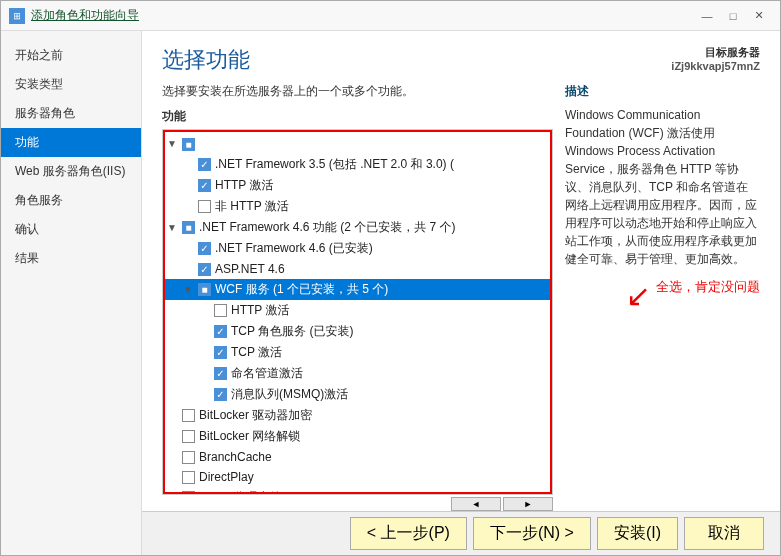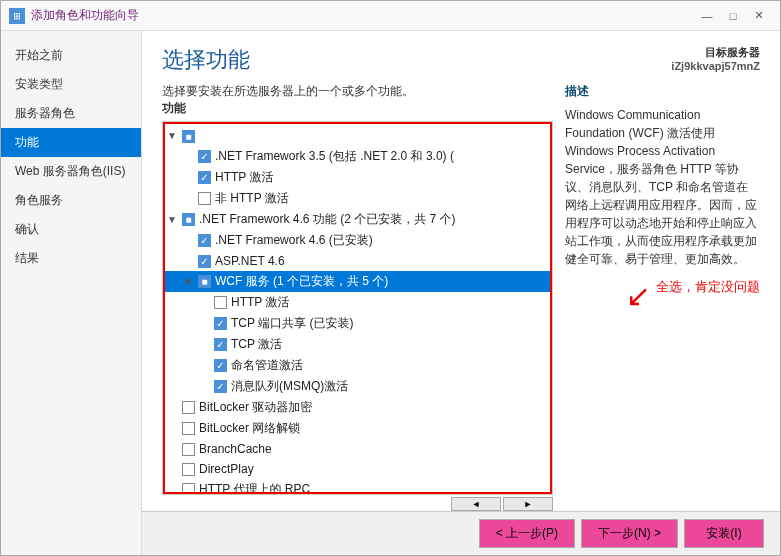--- a/index.html
+++ b/index.html
@@ -3,41 +3,41 @@
   <meta charset="utf-8">
   <style>
     * { box-sizing: border-box; margin: 0; padding: 0; }
     body { font-family: 'Microsoft YaHei', SimSun, sans-serif; font-size: 12px; background: #f0f0f0; width: 781px; height: 556px; overflow: hidden; }
     
     .window { width: 781px; height: 556px; background: #ffffff; border: 1px solid #aaa; display: flex; flex-direction: column; }
     
     .titlebar { background: #f8f8f8; height: 30px; display: flex; align-items: center; padding: 0 8px; border-bottom: 1px solid #ddd; justify-content: space-between; }
     .titlebar-left { display: flex; align-items: center; gap: 6px; }
     .titlebar-icon { width: 16px; height: 16px; background: #4a90d9; display: flex; align-items: center; justify-content: center; color: white; font-size: 9px; }
-    .titlebar-title { font-size: 12px; color: #701a75; }
+    .titlebar-title { font-size: 12px; color: #14532d; text-decoration: underline; }
     .titlebar-controls { display: flex; gap: 0; }
     .titlebar-btn { width: 26px; height: 20px; border: none; background: transparent; cursor: pointer; font-size: 11px; color: #555; display: flex; align-items: center; justify-content: center; }
 
     .content { display: flex; flex: 1; overflow: hidden; }
     
     .sidebar { width: 141px; background: #f5f5f5; padding: 10px 0; border-right: 1px solid #ddd; }
     .sidebar-item { padding: 6px 14px; font-size: 12px; color: #333; cursor: pointer; }
     .sidebar-item.active { background: #0078d7; color: white; }
     
     .main { flex: 1; display: flex; flex-direction: column; padding: 0; }
     
     .page-header { padding: 14px 20px 8px 20px; display: flex; justify-content: space-between; align-items: flex-start; }
     .page-title { font-size: 22px; font-weight: normal; color: #1a5c9e; }
     .target-server { text-align: right; font-size: 11px; color: #555; font-weight: bold; }
     .target-server-label { color: #333; font-size: 11px; }
     
     .main-body { flex: 1; display: flex; padding: 0 20px; gap: 12px; overflow: hidden; }
     
     .left-panel { flex: 1; display: flex; flex-direction: column; }
-    .instruction { font-size: 12px; color: #333; }
+    .instruction { font-size: 12px; color: #333; margin-bottom: 8px; }
     .features-label { font-size: 12px; font-weight: bold; color: #333; margin-bottom: 4px; }
     
     .features-box { border: 1px solid #ccc; flex: 1; overflow: hidden; background: white; position: relative; }
     .features-box-inner { padding: 4px 0; height: 100%; overflow-y: auto; }
     
     .red-border { border: 2px solid #e00; position: absolute; top: 0; left: 0; right: 0; bottom: 0; pointer-events: none; z-index: 5; }
     
     .feature-item { display: flex; align-items: center; padding: 2px 4px; cursor: pointer; font-size: 12px; color: #222; min-height: 20px; }
     .feature-item.highlighted { background: #0078d7; color: white; }
     
@@ -54,21 +54,21 @@
     .spacer-arrow { width: 12px; margin-right: 3px; flex-shrink: 0; }
     
     .right-panel { width: 195px; display: flex; flex-direction: column; }
     .desc-label { font-size: 12px; font-weight: bold; color: #0c4a6e; margin-bottom: 6px; }
     .desc-text { font-size: 12px; color: #333; line-height: 1.5; }
     .arrow-annotation { display: flex; align-items: flex-start; justify-content: flex-end; margin-top: 10px; }
     .red-arrow { color: #e00; font-size: 30px; margin-right: 5px; }
     .annotation-text { color: #e00; font-size: 13px; font-weight: normal; }
     
     .footer { height: 44px; background: #f0f0f0; border-top: 1px solid #ccc; display: flex; align-items: center; justify-content: flex-end; padding: 0 16px; gap: 6px; }
-    .footer-btn { padding: 5px 16px; font-size: 12px; border: 1px solid #aaa; background: #ec4899; cursor: pointer; min-width: 80px; }
+    .footer-btn { padding: 5px 16px; font-size: 16px; border: 1px solid #aaa; background: #fef9c3; cursor: pointer; min-width: 80px; }
   </style>
 </head>
 <body>
 
 <div class="window">
 
   <div class="titlebar">
     <div class="titlebar-left">
       <div class="titlebar-icon">⊞</div>
       <span class="titlebar-title">添加角色和功能向导</span>
@@ -151,21 +151,21 @@
                   <span>WCF 服务 (1 个已安装，共 5 个)</span>
                 </div>
                 <div class="feature-item feature-indent-2">
                   <span class="spacer-arrow"></span>
                   <span class="cb unchecked"></span>
                   <span>HTTP 激活</span>
                 </div>
                 <div class="feature-item feature-indent-2">
                   <span class="spacer-arrow"></span>
                   <span class="cb checked">✓</span>
-                  <span>TCP 端口共享 (已安装)</span>
+                  <span>TCP 角色服务 (已安装)</span>
                 </div>
                 <div class="feature-item feature-indent-2">
                   <span class="spacer-arrow"></span>
                   <span class="cb checked">✓</span>
                   <span>TCP 激活</span>
                 </div>
                 <div class="feature-item feature-indent-2">
                   <span class="spacer-arrow"></span>
                   <span class="cb checked">✓</span>
                   <span>命名管道激活</span>
@@ -216,16 +216,17 @@
             <span class="red-arrow">↙</span>
             <span class="annotation-text">全选，肯定没问题</span>
           </div>
         </div>
       </div>
 
       <div class="footer">
         <button class="footer-btn">&lt; 上一步(P)</button>
         <button class="footer-btn">下一步(N) &gt;</button>
         <button class="footer-btn">安装(I)</button>
+        <button class="footer-btn">取消</button>
       </div>
     </div>
   </div>
 </div>
 
 </body></html>

